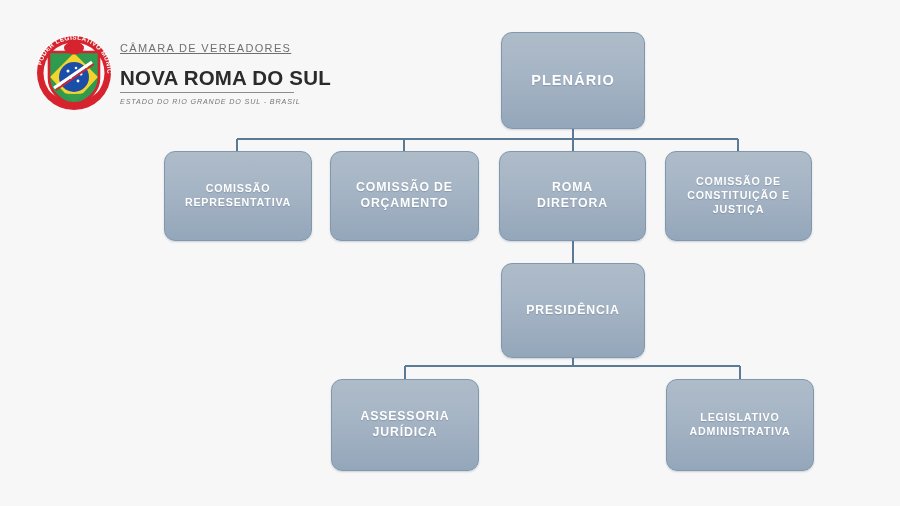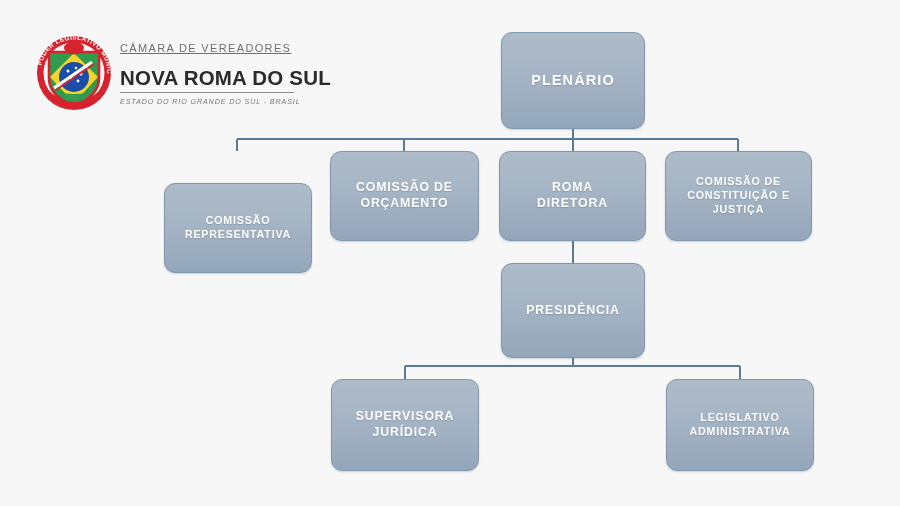--- a/index.html
+++ b/index.html
@@ -188,21 +188,21 @@
       <line x1="740" y1="366" x2="740" y2="379"></line>
     </g>
   </svg>
 
   <div class="node node-lg" id="node-plenario" style="left: 501px; top: 32px; width: 144px; height: 97px;">
       <div>
         <span>PLENÁRIO</span>
       </div>
     </div>
 
-  <div class="node node-sm" id="node-comissao-rep" style="left: 164px; top: 151px; width: 148px; height: 90px; margin-top: 32px;">
+  <div class="node node-sm" id="node-comissao-rep" style="left: 164px; top: 151px; width: 148px; height: 90px;">
       <div>
         <span>COMISSÃO</span>
         <span>REPRESENTATIVA</span>
       </div>
     </div>
 
   <div class="node node-md" id="node-comissao-orc" style="left: 330px; top: 151px; width: 149px; height: 90px;">
       <div>
         <span>COMISSÃO DE</span>
         <span>ORÇAMENTO</span>
@@ -225,21 +225,21 @@
     </div>
 
   <div class="node node-md" id="node-presidencia" style="left: 501px; top: 263px; width: 144px; height: 95px;">
       <div>
         <span>PRESIDÊNCIA</span>
       </div>
     </div>
 
   <div class="node node-md" id="node-assessoria" style="left: 331px; top: 379px; width: 148px; height: 92px;">
       <div>
-        <span>SUPERVISORA</span>
+        <span>ASSESSORIA</span>
         <span>JURÍDICA</span>
       </div>
     </div>
 
   <div class="node node-sm" id="node-supervisora" style="left: 666px; top: 379px; width: 148px; height: 92px;">
       <div>
         <span>LEGISLATIVO</span>
         <span>ADMINISTRATIVA</span>
       </div>
     </div>

